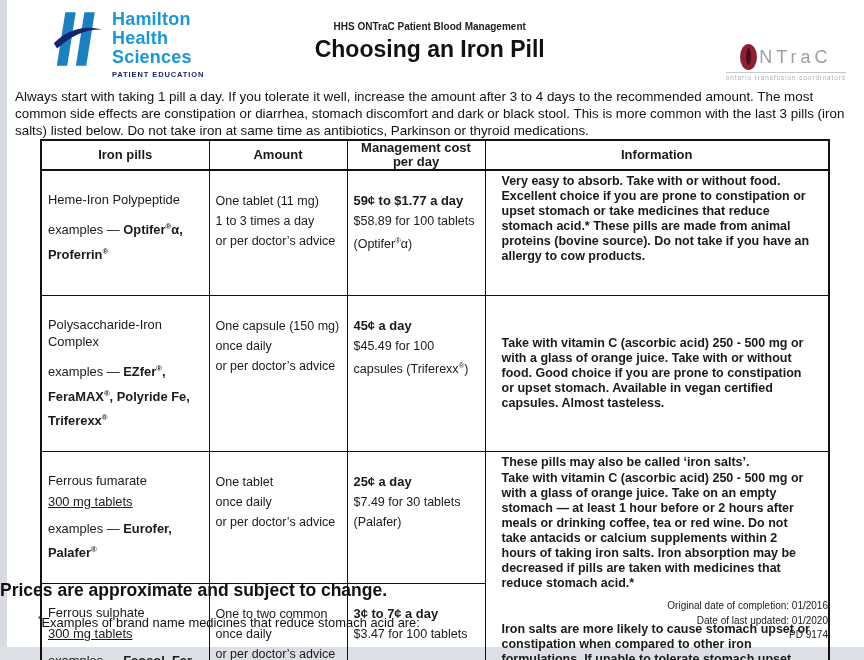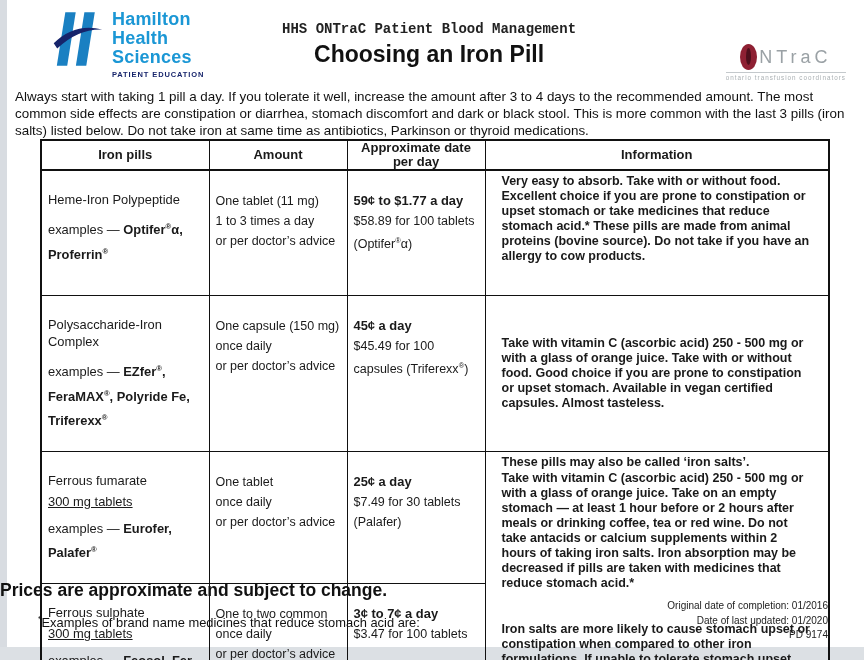--- a/index.html
+++ b/index.html
@@ -9,21 +9,21 @@
   .edge-bottom{position:absolute;left:0;bottom:0;width:864px;height:13px;background:#dce0e4;}
 
   
   .hhs-logo{position:absolute;left:52px;top:8px;display:flex;align-items:flex-start;}
   .hhs-logo svg{display:block;}
   .hhs-text{margin-left:8px;margin-top:2px;}
   .hhs-line{color:#1b97d5;font-size:18px;font-weight:bold;line-height:19px;letter-spacing:.2px;}
   .hhs-tag{color:#16246b;font-size:7.5px;font-weight:bold;letter-spacing:.9px;margin-top:3px;}
 
   .title-block{position:absolute;left:50%;transform:translateX(-51%);top:21px;text-align:center;white-space:nowrap;}
-  .doc-subtitle{font-size:14px;font-weight:bold;color:#222;font-family:Liberation Mono, monospace;}
+  .doc-subtitle{font-size:10px;font-weight:bold;color:#222;}
   .doc-title{font-size:23px;font-weight:bold;color:#111;margin:4px 0 0 0;}
 
   .ontrac{position:absolute;right:18px;top:44px;}
   .ontrac-row{display:flex;align-items:center;justify-content:center;}
   .ontrac-oval{position:relative;display:inline-block;width:17px;height:26px;background:#8e2033;border-radius:50%;}
   .ontrac-oval::after{content:"";position:absolute;left:6px;top:4px;width:5px;height:17px;background:#4e0f1c;border-radius:50%;}
   .ontrac-name{color:#9aa1a5;font-size:18px;letter-spacing:4px;margin-left:2px;}
   .ontrac-tag{border-top:1px solid #c4c9cc;margin-top:2px;padding-top:1px;
               font-size:6.3px;color:#aab0b3;letter-spacing:1px;white-space:nowrap;}
 
@@ -103,21 +103,21 @@
     <colgroup>
         <col class="c-pill">
         <col class="c-amount">
         <col class="c-cost">
         <col class="c-info">
       </colgroup>
     <thead>
       <tr>
         <th>Iron pills</th>
         <th>Amount</th>
-        <th>Approximate date per day</th>
+        <th>Management cost per day</th>
         <th>Information</th>
       </tr>
     </thead>
     <tbody>
       <tr class="r1">
         <td class="pill">
           <div class="pname">Heme-Iron Polypeptide</div>
           <p class="ex"><span>examples — </span><b>Optifer<sup class="reg">®</sup>α, Proferrin<sup class="reg">®</sup></b></p>
         </td>
         <td class="amount">

